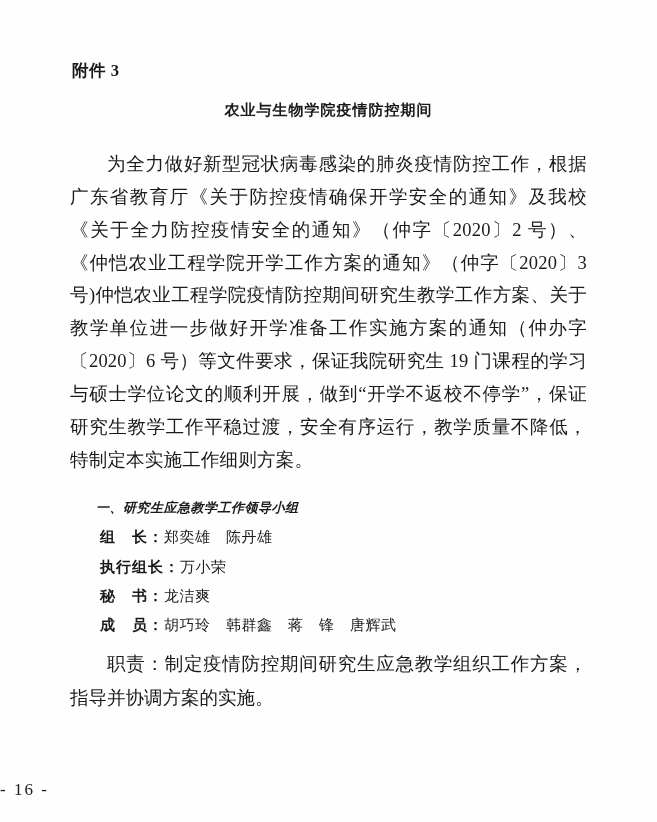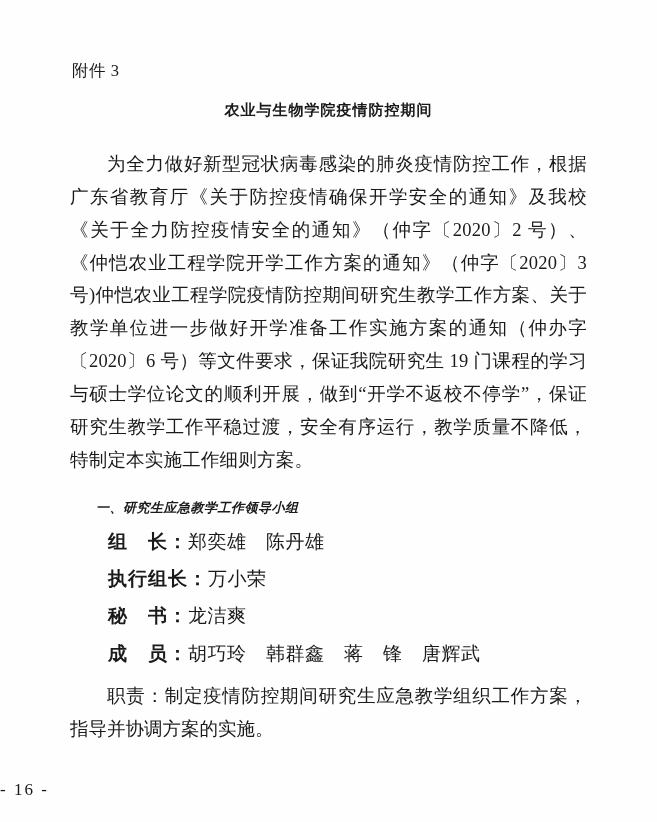--- a/index.html
+++ b/index.html
@@ -21,20 +21,21 @@
     height: 822px;
     box-sizing: border-box;
     padding: 60px 70px 20px 70px;
     background: #fefefe;
   }
   .attachment-label {
     font-size: 16.5px;
     letter-spacing: 0.5px;
     margin: 0 0 18px 2px;
     font-family: "Liberation Serif", "DejaVu Serif", serif;
+    font-weight: bold;
   }
   .doc-title {
     text-align: center;
     font-weight: bold;
     font-size: 15px;
     line-height: 1.45;
     letter-spacing: 1px;
     margin: 0 0 26px 0;
     font-family: "Liberation Serif", "DejaVu Serif", serif;
   }
@@ -55,21 +56,21 @@
   .section-heading {
     font-size: 13px;
     font-weight: bold;
     line-height: 1.8;
     text-indent: 2em;
     margin: 19px 0 4px 0;
     letter-spacing: 0.5px;
     font-style: italic;
   }
   .roster-line {
-    font-size: 19px;
+    font-size: 15px;
     line-height: 1.95;
     text-indent: 2em;
     margin: 0;
   }
   .roster-line .role {
     font-weight: bold;
     letter-spacing: 1px;
   }
   .roster-line .names {
     letter-spacing: 0.5px;

